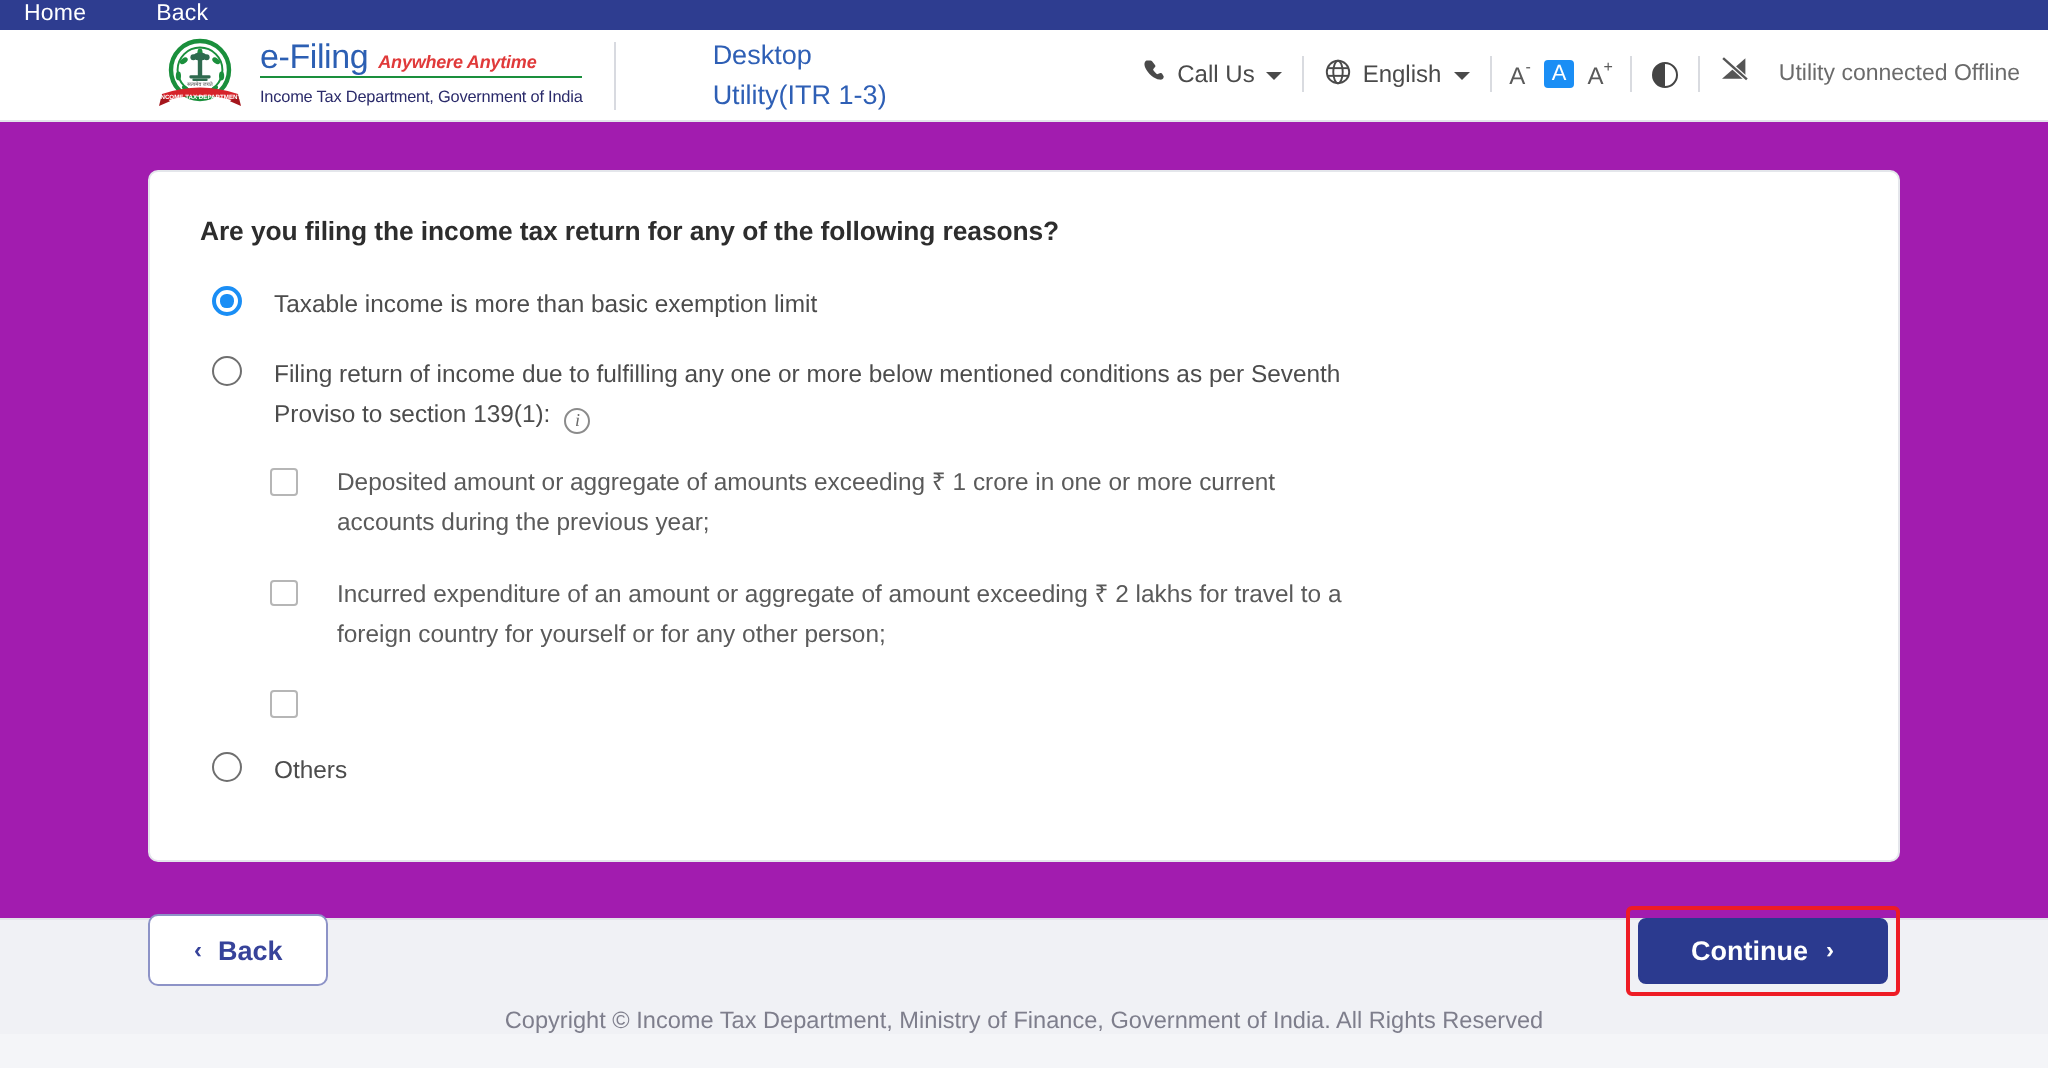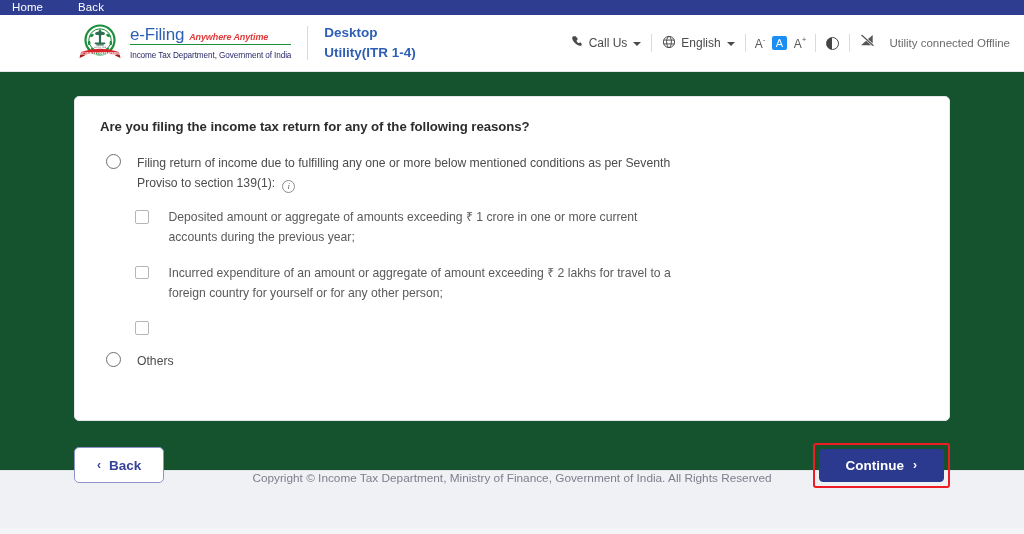--- a/index.html
+++ b/index.html
@@ -28,21 +28,21 @@
   .menubar-item {
     color: #ffffff;
     font-size: 11.5px;
     letter-spacing: .1px;
     cursor: default;
     line-height: 1;
   }
 
   
   .header {
-    height: 57px;
+    height: 46px;
     background: #ffffff;
     border-bottom: 1px solid #e3e5ea;
     display: flex;
     align-items: center;
     padding: 0 14px 0 0;
     position: relative;
   }
   .brand {
     display: flex;
     align-items: center;
@@ -81,22 +81,23 @@
   }
   .header-divider {
     width: 1px;
     height: 34px;
     background: #d8dae0;
     margin: 0 16px;
   }
   .app-title {
     color: #2e5fb5;
     font-size: 13.5px;
-    font-weight: bold;
+    font-weight: normal;
     line-height: 1.45;
+    margin-left: 32px;
   }
 
   .header-tools {
     margin-left: auto;
     display: flex;
     align-items: center;
     gap: 0;
     font-size: 12px;
     color: #4a4a4a;
   }
@@ -148,21 +149,21 @@
     text-align: center;
   }
   .version-status {
     display: flex; align-items: center; gap: 14px;
     font-size: 11.5px; color: #6b6b6b;
   }
 
   
   .main {
     height: 398px;
-    background: #14532d;
+    background: #a21caf;
     padding: 24px 0 0 0;
     position: relative;
   }
   .card {
     margin: 0 74px;
     background: #ffffff;
     border: 1px solid #e4e6eb;
     border-radius: 5px;
     padding: 22px 24px 20px 24px;
     min-height: 325px;
@@ -286,21 +287,21 @@
     font-family: "Liberation Sans", sans-serif;
   }
   .chev { font-size: 12px; line-height: 1; }
 
   
   .footer {
     height: 58px;
     background: #f0f1f5;
     border-top: 1px solid #e2e4e9;
     display: flex;
-    align-items: flex-start;
+    align-items: flex-end;
     justify-content: center;
   }
   .footer-text {
     font-size: 11.8px;
     color: #7e7e8c;
   }
 </style>
 </head>
 <body>
 
@@ -346,21 +347,21 @@
         <span class="brand-tagline">Anywhere Anytime</span>
       </span>
       <span class="brand-line2">Income Tax Department, Government of India</span>
     </span>
   </div>
 
   <div class="header-divider"></div>
 
   <div class="app-title">
     <div>Desktop</div>
-    <div>Utility(ITR 1-4)</div>
+    <div>Utility(ITR 1-3)</div>
   </div>
 
   <div class="header-tools">
 
     <div class="tool">
       <span>
         <svg width="13" height="13" viewBox="0 0 16 16" fill="#4a4a4a">
           <path d="M3.2 1.5c-.5 0-1 .3-1.3.8-.6 1-.5 2.4.2 3.9.8 1.7 2.1 3.4 3.7 4.7 1.6 1.3 3.4 2.2 4.9 2.4 1 .1 1.8-.1 2.3-.7.3-.4.5-.9.3-1.3l-.9-1.6c-.2-.4-.7-.6-1.1-.4l-1.6.6c-.3.1-.6 0-.8-.2-.7-.6-1.4-1.3-1.9-2.1-.2-.3-.2-.6 0-.8l1-1.2c.3-.3.3-.8.1-1.2L6.2 2c-.2-.3-.6-.5-1-.5z"></path>
         </svg>
       </span>
@@ -414,20 +415,24 @@
 
   </div>
 </div>
 
 <div class="main">
 
   <div class="card">
 
     <div class="question">Are you filing the income tax return for any of the following reasons?</div>
 
+    <div class="opt-row">
+      <span class="radio checked"></span>
+      <span class="opt-label">Taxable income is more than basic exemption limit</span>
+    </div>
 
     <div class="opt-row">
       <span class="radio"></span>
       <span class="opt-label"><span>Filing return of income due to fulfilling any one or more below mentioned conditions as per Seventh Proviso to section 139(1):</span><span class="info-icon">i</span></span>
     </div>
 
     <div class="sub-list">
 
       <div class="chk-row">
         <span class="checkbox"></span>

